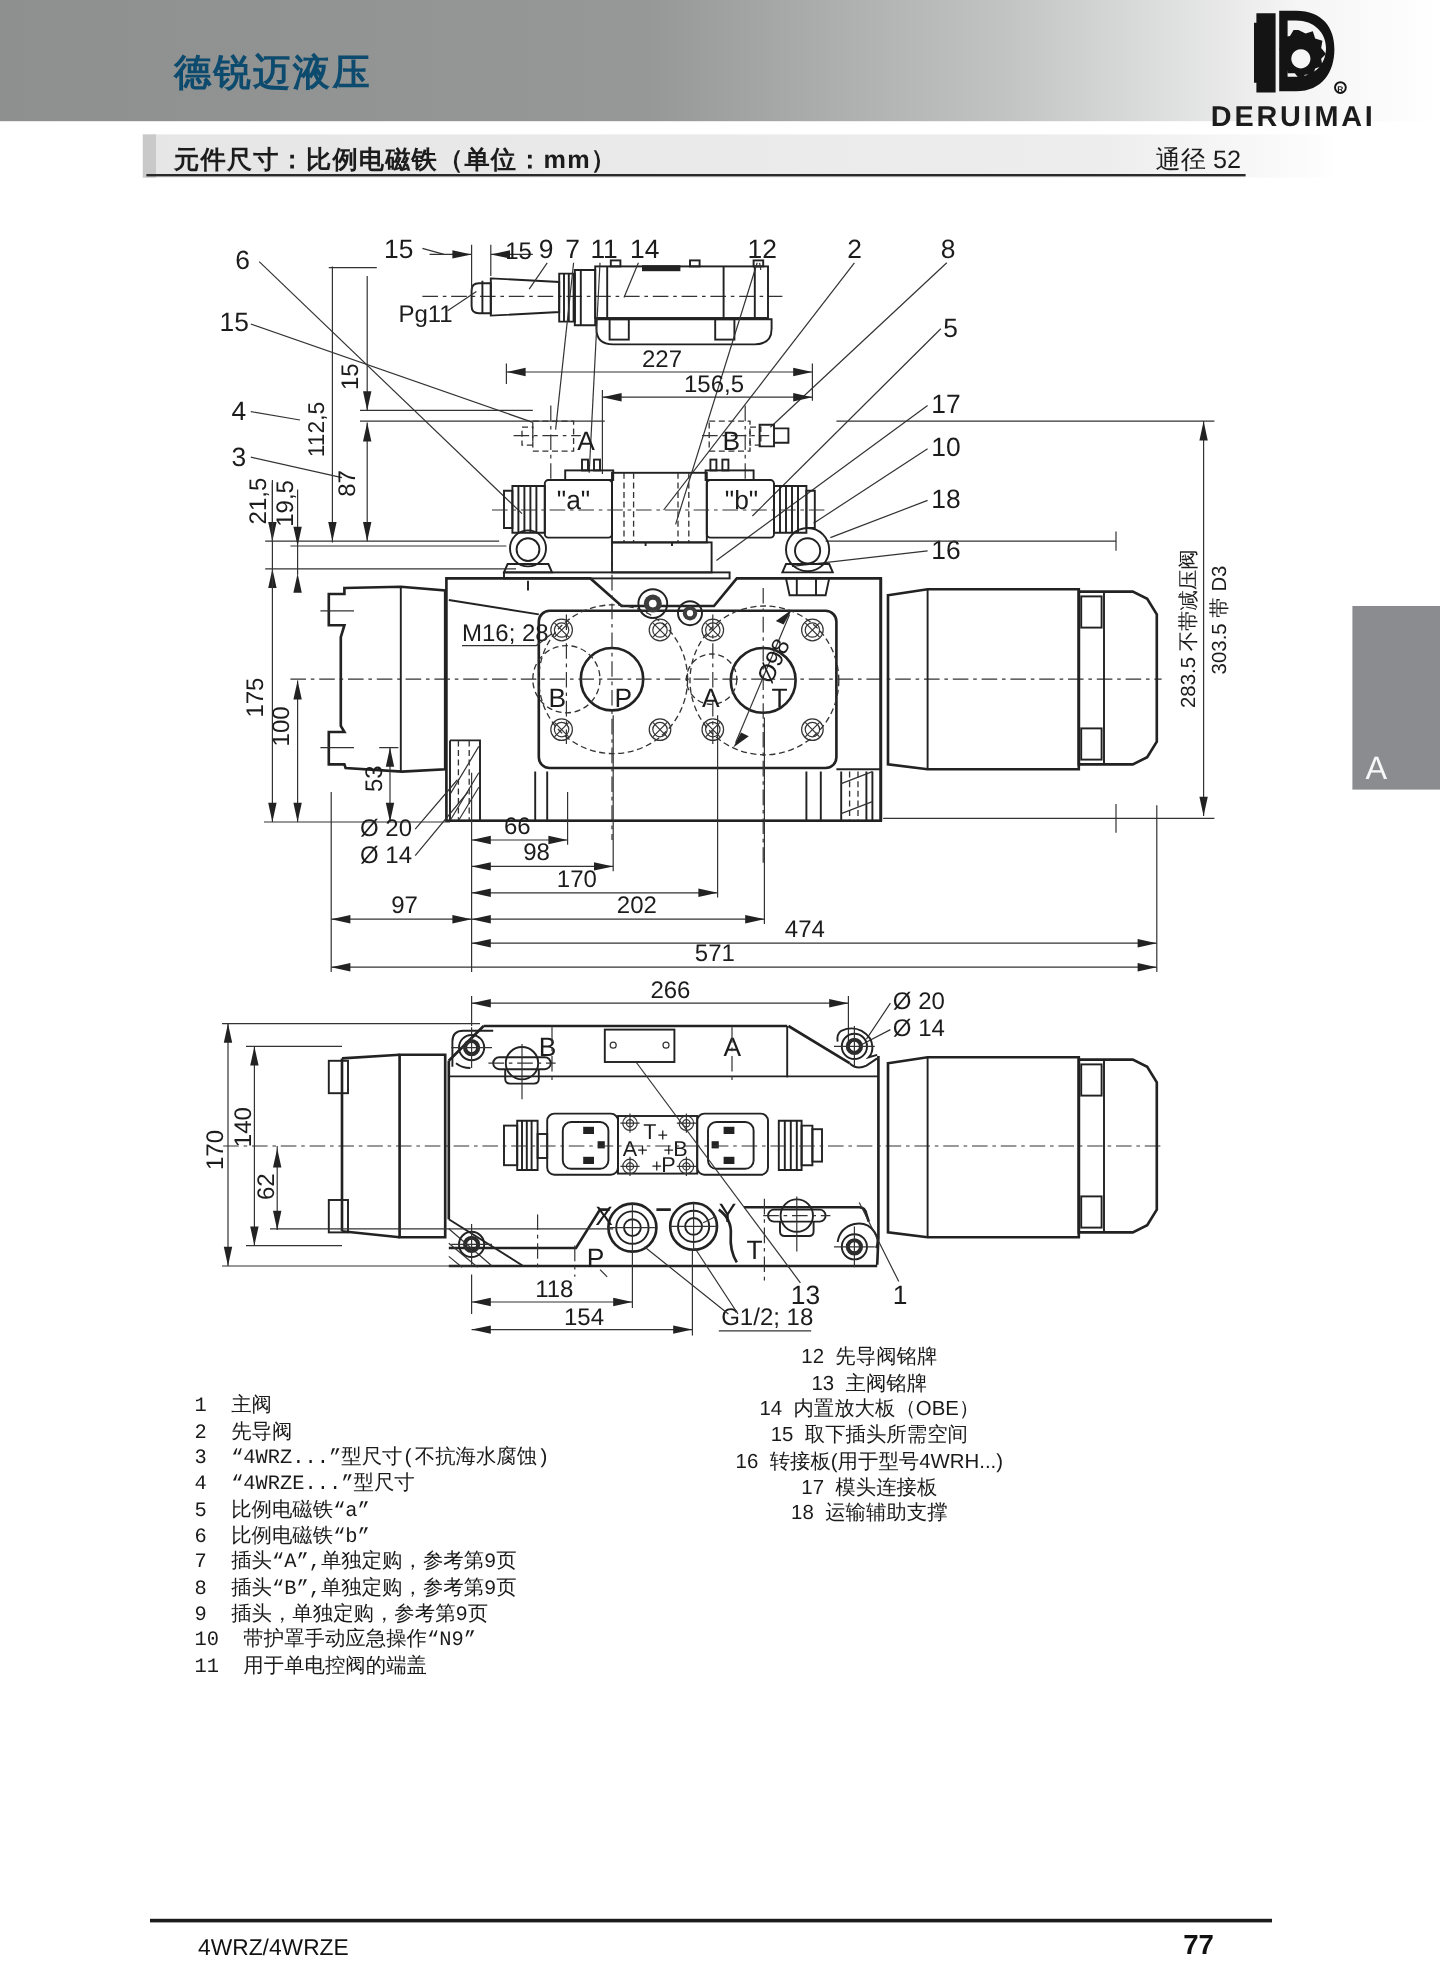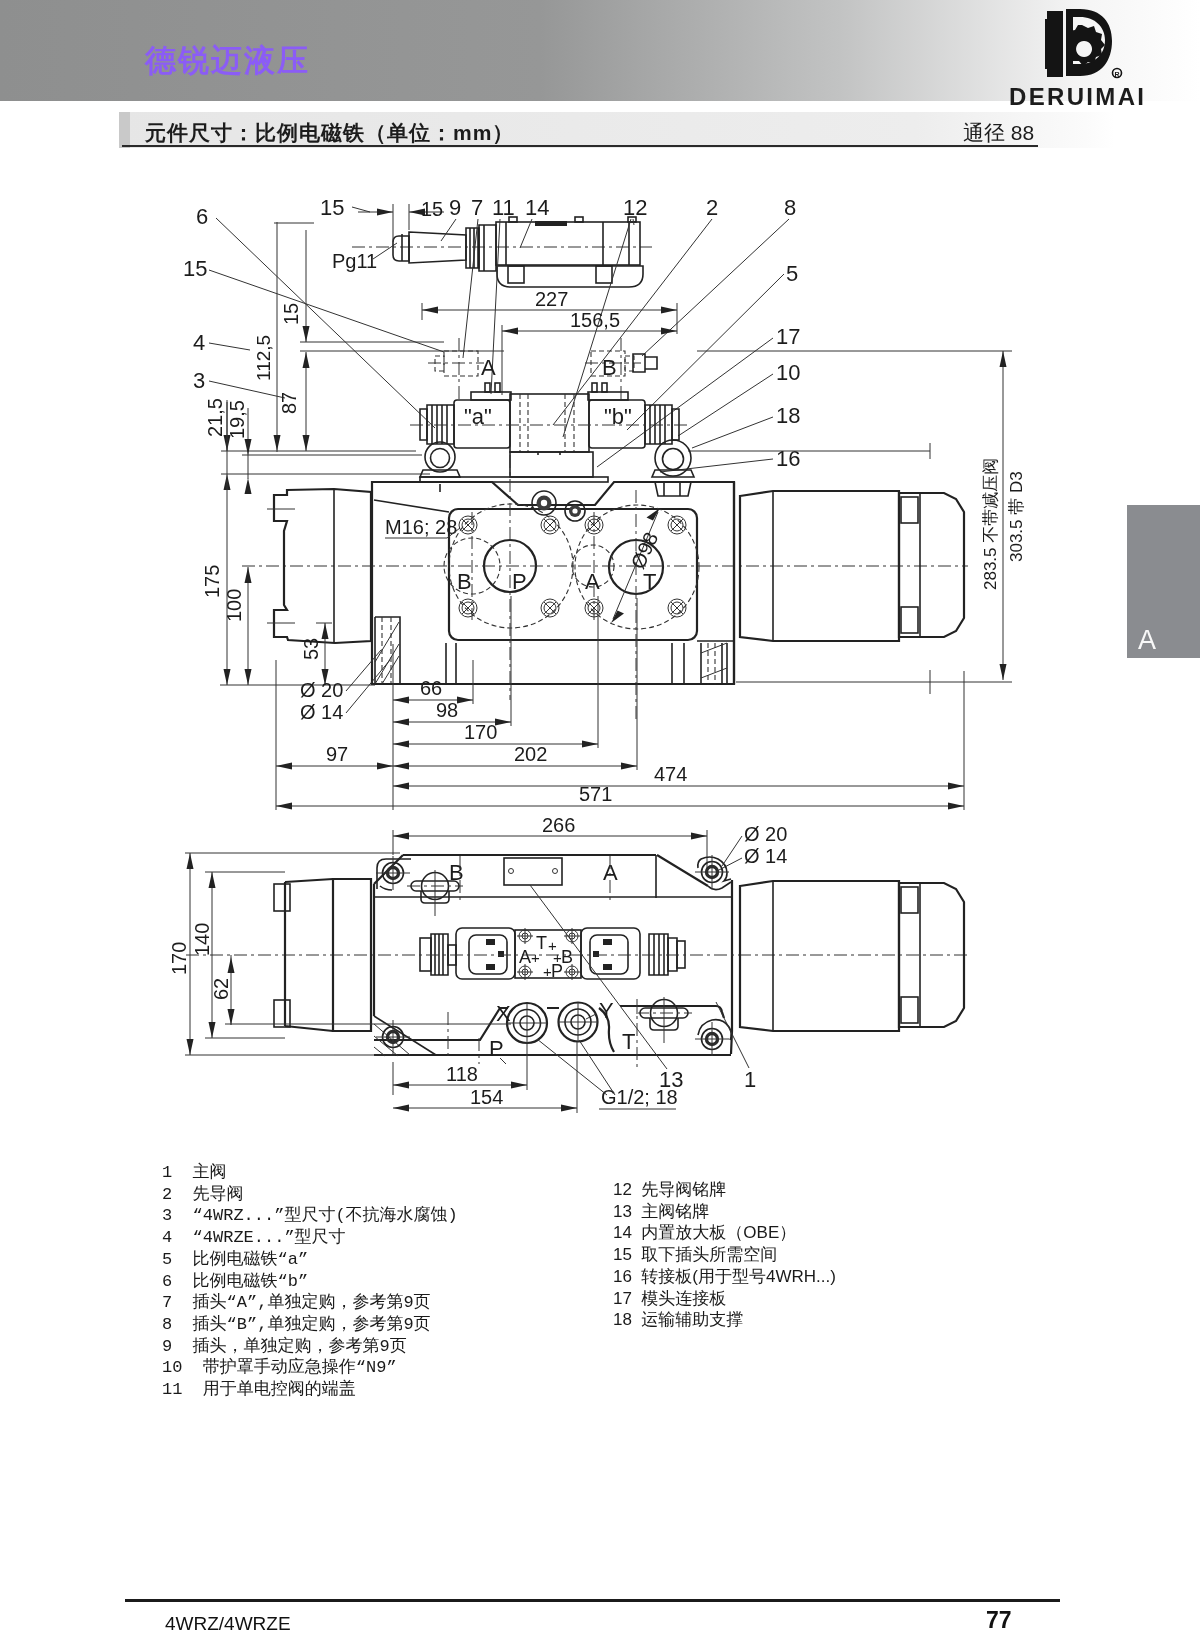--- a/index.html
+++ b/index.html
@@ -1,21 +1,21 @@
 <!DOCTYPE html>
 <html><head>
 <meta charset="utf-8">
 <style>
   html,body{margin:0;padding:0;}
   body{width:1200px;height:1644px;position:relative;background:#ffffff;
        font-family:"Liberation Sans", sans-serif;overflow:hidden;}
   .abs{position:absolute;}
   #hdrband{left:0;top:0;width:1200px;height:101px;
     background:linear-gradient(to right,#8e8f8f 0%,#969797 45%,#c2c3c3 70%,#f5f5f5 90%,#ffffff 100%);}
-  #hdrtitle{left:145px;top:40px;font-size:31px;color:#8b5cf6;letter-spacing:2px;font-weight:bold;}
+  #hdrtitle{left:145px;top:40px;font-size:31px;color:#0c4a6e;letter-spacing:2px;font-weight:bold;}
   #subbar{left:119px;top:112px;width:996px;height:36px;
     background:linear-gradient(to right,#e6e6e6 0%,#ededed 80%,#fbfbfb 97%,#ffffff 100%);}
   #subbaredge{left:119px;top:112px;width:11px;height:36px;background:#c9c9c9;}
   #subtitle{left:145px;top:119px;font-size:21px;color:#1c1c1c;font-weight:bold;letter-spacing:1px;}
   #subright{left:963px;top:119px;font-size:21px;color:#1c1c1c;}
   #subunderline{left:122px;top:145px;width:916px;height:2px;background:#2a2a2a;}
   #atab{left:1127px;top:505px;width:73px;height:153px;background:#8a8c90;}
   #atabtext{left:1138px;top:625px;font-size:27px;color:#f8f8f8;}
   #footline{left:125px;top:1599px;width:935px;height:3px;background:#1b1b1b;}
   #foot1{left:149px;top:1613px;font-size:19px;color:#111;margin-left:16px;}
@@ -45,21 +45,21 @@
     <text x="9" y="100" font-size="24" font-weight="bold" letter-spacing="2" textLength="137">DERUIMAI</text>
   </g>
 </svg>
 
 <div class="abs" id="subbar"></div>
 
 <div class="abs" id="subbaredge"></div>
 
 <div class="abs" id="subtitle">元件尺寸：比例电磁铁（单位：mm）</div>
 
-<div class="abs" id="subright">通径 88</div>
+<div class="abs" id="subright">通径 52</div>
 
 <div class="abs" id="subunderline"></div>
 
 <div class="abs" id="atab"></div>
 
 <div class="abs" id="atabtext">A</div>
 
 <svg class="abs" id="drawing" style="left:0;top:0;" width="1200" height="1644" viewBox="0 0 1200 1644">
 <style>
   .s{stroke:#222;fill:none;stroke-width:1.6;}
@@ -691,21 +691,21 @@
 3  “4WRZ...”型尺寸(不抗海水腐蚀)
 4  “4WRZE...”型尺寸
 5  比例电磁铁“a”
 6  比例电磁铁“b”
 7  插头“A”,单独定购，参考第9页
 8  插头“B”,单独定购，参考第9页
 9  插头，单独定购，参考第9页
 10  带护罩手动应急操作“N9”
 11  用于单电控阀的端盖</div>
 
-<div class="abs lg" style="left:613px;top:1179px;line-height:21.7px;">12  先导阀铭牌
+<div class="abs lg" style="left:613px;top:1120px;line-height:21.7px;text-align:center;">12  先导阀铭牌
 13  主阀铭牌
 14  内置放大板（OBE）
 15  取下插头所需空间
 16  转接板(用于型号4WRH...)
 17  模头连接板
 18  运输辅助支撑</div>
 
 <div class="abs" id="footline"></div>
 
 <div class="abs" id="foot1">4WRZ/4WRZE</div>

